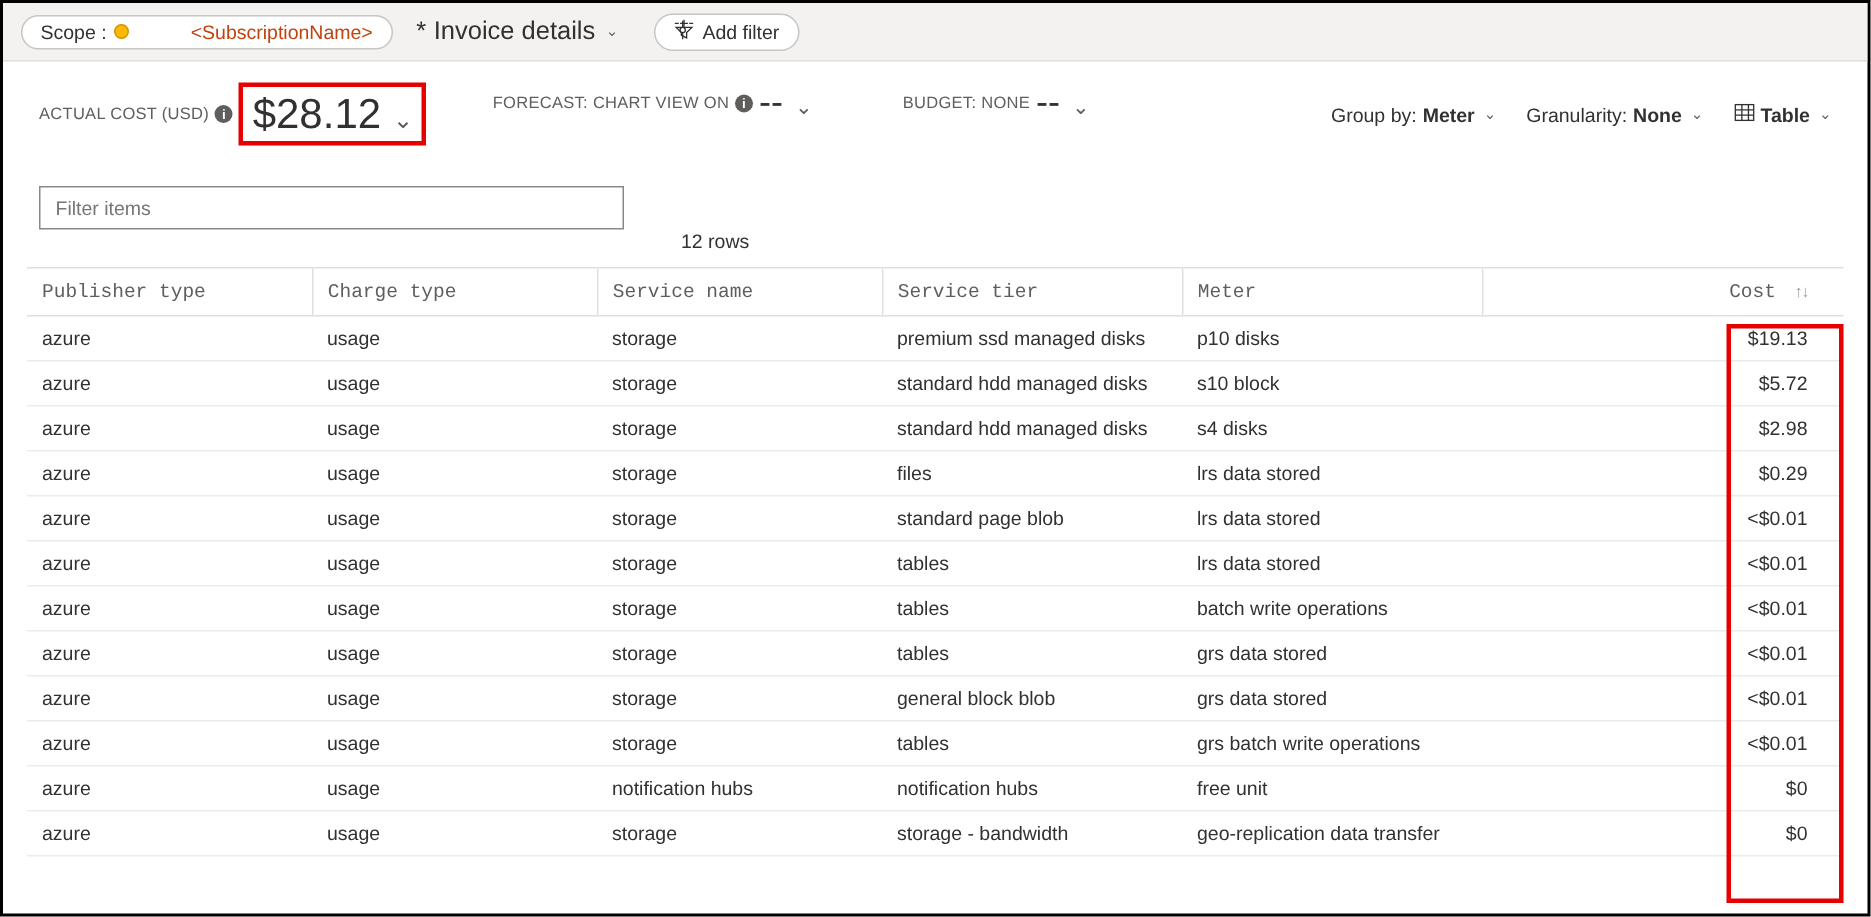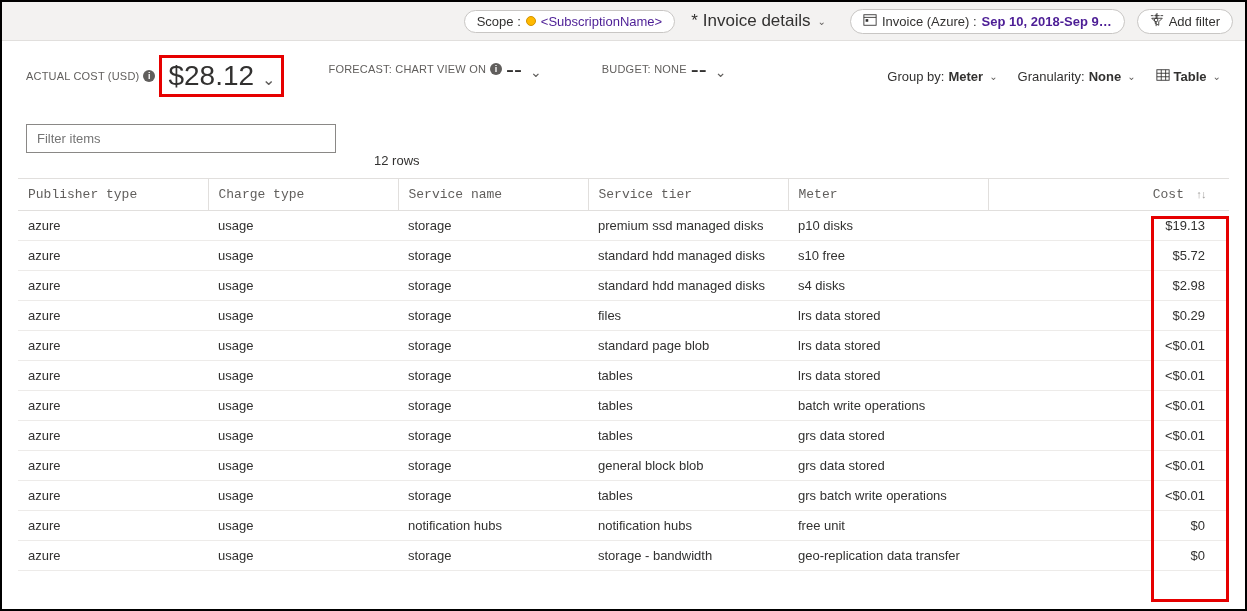--- a/index.html
+++ b/index.html
@@ -18,35 +18,34 @@
       position: relative;
       overflow: hidden;
     }
     .top-bar {
       display: flex;
       align-items: center;
       gap: 12px;
       padding: 6px 12px;
       background: #f3f2f1;
       border-bottom: 1px solid #e1dfdd;
-      justify-content: flex-end;
     }
     .pill {
       display: inline-flex;
       align-items: center;
       gap: 5px;
       background: #fff;
       border: 1px solid #c8c6c4;
       border-radius: 14px;
       padding: 3px 12px;
       font-size: 13px;
       white-space: nowrap;
     }
     .pill .label-part { color: #323130; }
-    .pill .value-part { color: #4c1d95; }
+    .pill .value-part { color: #c2410c; margin-left: 36px; }
     .pill.title {
       background: transparent;
       border: none;
       font-size: 17px;
       color: #323130;
       padding-left: 4px;
       font-weight: 400;
     }
     .key-icon {
       display: inline-block;
@@ -137,21 +136,21 @@
     .control { display: inline-flex; align-items: center; gap: 4px; white-space: nowrap; }
     .control-label { color: #323130; }
     .control-value { font-weight: 600; }
     .filter-row {
       display: flex;
       align-items: center;
       gap: 20px;
       padding: 4px 24px 10px 24px;
     }
     .filter-input {
-      width: 310px;
+      width: 390px;
       padding: 6px 10px;
       border: 1px solid #8a8886;
       font-size: 13px;
       color: #605e5c;
       background: #fff;
     }
     .row-count {
       font-size: 13px;
       color: #323130;
       margin-left: 18px;
@@ -219,31 +218,20 @@
     <span class="key-icon"></span>
     <span class="value-part">&lt;SubscriptionName&gt;</span>
   </div>
 
   <div class="pill title">
     <span>*</span>
     <span>Invoice details</span>
     <span class="chev-down">⌄</span>
   </div>
 
-  <div class="pill">
-    <span class="calendar-icon">
-      <svg viewBox="0 0 16 16">
-          <rect x="1" y="2" width="14" height="12" fill="none" stroke="#323130" stroke-width="1"></rect>
-          <line x1="1" y1="5" x2="15" y2="5" stroke="#323130"></line>
-          <rect x="3" y="7" width="3" height="3" fill="#323130"></rect>
-        </svg>
-    </span>
-    <span class="label-part">Invoice (Azure) :</span>
-    <span class="value-part" style="font-weight:600;">Sep 10, 2018-Sep 9…</span>
-  </div>
 
 
   <div class="pill">
     <span class="filter-icon">
       <svg viewBox="0 0 16 16">
           <path d="M7 1v5M7 10v5M7 6a2 2 0 1 0 0 4 2 2 0 0 0 0-4M12 3h3M1 3h3" stroke="#323130" fill="none"></path>
           <path d="M1 2h14l-5 6v6l-4-2V8z" fill="none" stroke="#323130" stroke-width="0"></path>
           <line x1="8" y1="0" x2="8" y2="6" stroke="#323130"></line>
           <line x1="5" y1="3" x2="11" y2="3" stroke="#323130"></line>
           <path d="M2 6h12l-4 4v4l-4-2v-2z" fill="none" stroke="#323130"></path>
@@ -342,21 +330,21 @@
           <td>storage</td>
           <td>premium ssd managed disks</td>
           <td>p10 disks</td>
           <td class="cost-cell">$19.13</td>
         </tr>
         <tr>
           <td>azure</td>
           <td>usage</td>
           <td>storage</td>
           <td>standard hdd managed disks</td>
-          <td>s10 free</td>
+          <td>s10 block</td>
           <td class="cost-cell">$5.72</td>
         </tr>
         <tr>
           <td>azure</td>
           <td>usage</td>
           <td>storage</td>
           <td>standard hdd managed disks</td>
           <td>s4 disks</td>
           <td class="cost-cell">$2.98</td>
         </tr>

